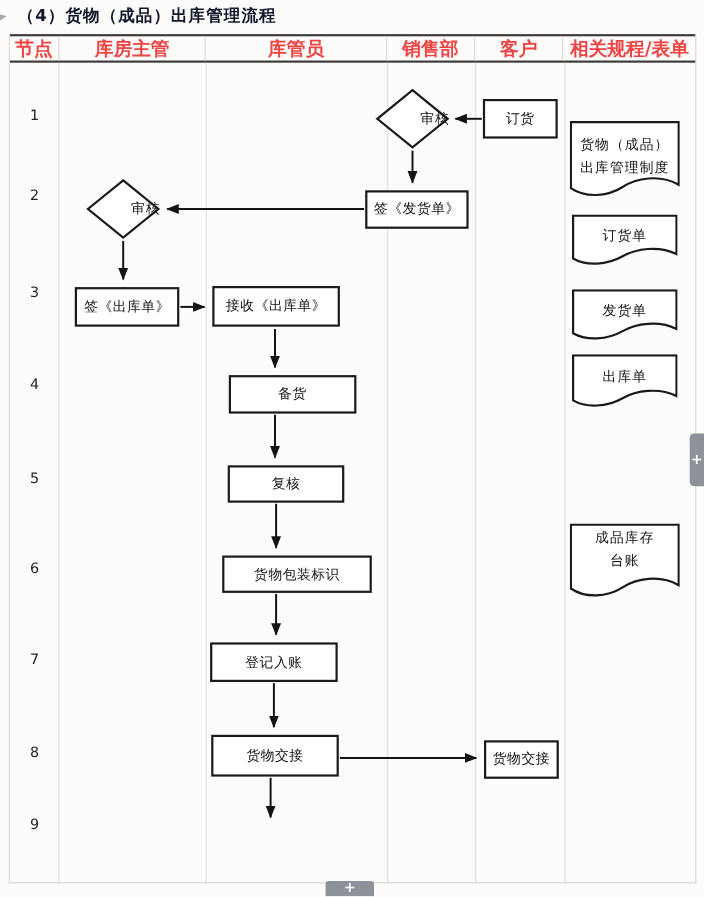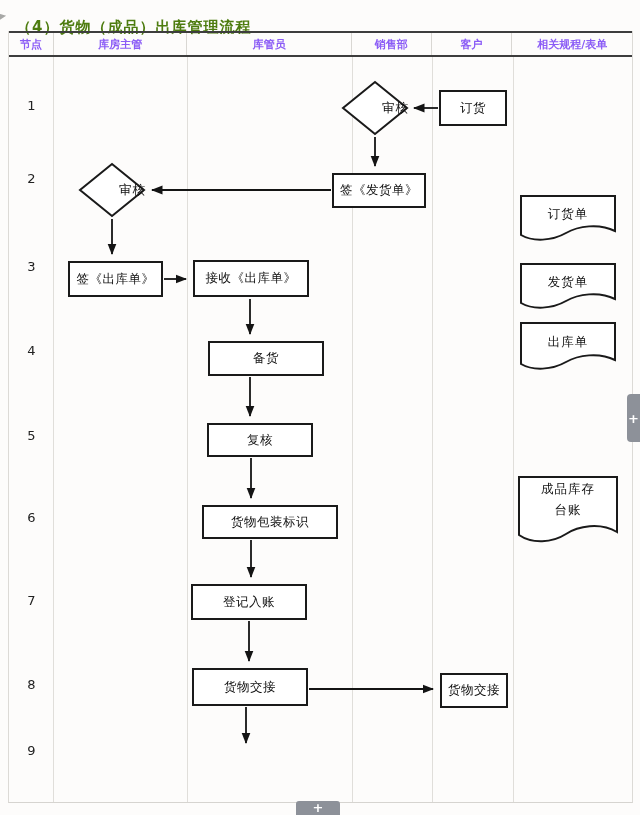--- a/index.html
+++ b/index.html
@@ -1,28 +1,28 @@
 <!DOCTYPE html>
 <html><head>
 <meta charset="utf-8">
 <style>
   html,body{margin:0;padding:0;background:#ffffff;}
   .canvas{
     position:relative;width:640px;height:815px;background:#fdfcfb;overflow:hidden;
     font-family:"DejaVu Sans",sans-serif;color:#111;
   }
   
-  .title{position:absolute;left:16px;top:18px;font-size:15px;font-weight:bold;letter-spacing:1px;color:#4d7c0f;white-space:nowrap;}
+  .title{position:absolute;left:16px;top:5px;font-size:15px;font-weight:bold;letter-spacing:1px;color:#0f172a;white-space:nowrap;}
   .cursor-ico{position:absolute;left:-5px;top:8px;font-size:14px;color:#a8a8a6;transform:rotate(-8deg);}
   
   .ptable{position:absolute;left:8px;top:31px;width:625px;height:772px;box-sizing:border-box;
     border-left:1px solid #dcdad6;border-right:1px solid #dcdad6;border-bottom:1px solid #d6d4d0;}
   .thead{display:flex;height:26px;box-sizing:border-box;border-top:2px solid #3d3d3d;border-bottom:2px solid #3d3d3d;}
   .th{box-sizing:border-box;display:flex;align-items:center;justify-content:center;
-    font-size:11px;font-weight:bold;color:#8b5cf6;border-right:1px solid #d9d7d3;white-space:nowrap;}
+    font-size:17px;font-weight:bold;color:#ef4444;border-right:1px solid #d9d7d3;white-space:nowrap;}
   .th:last-child{border-right:none;}
   .w0{width:45px}.w1{width:134px}.w2{width:165px}.w3{width:80px}.w4{width:81px}.w5{width:120px}
   .vline{position:absolute;top:26px;bottom:0;width:1px;background:#e0dedA;}
   .node-num{position:absolute;left:0;width:45px;text-align:center;font-size:13px;color:#222;}
   
   .connectors{position:absolute;left:0;top:0;pointer-events:none;}
   
   .shape-rect{position:absolute;box-sizing:border-box;background:#fff;border:2px solid #1a1a1a;
     display:flex;align-items:center;justify-content:center;font-size:12.5px;color:#111;
     white-space:nowrap;letter-spacing:0.5px;}
@@ -114,20 +114,29 @@
   <div class="shape-rect" style="left:332px;top:173px;width:94px;height:35px">签《发货单》</div>
   <div class="shape-rect" style="left:68px;top:261px;width:95px;height:36px">签《出库单》</div>
   <div class="shape-rect" style="left:193px;top:260px;width:116px;height:37px">接收《出库单》</div>
   <div class="shape-rect" style="left:208px;top:341px;width:116px;height:35px">备货</div>
   <div class="shape-rect" style="left:207px;top:423px;width:106px;height:34px">复核</div>
   <div class="shape-rect" style="left:202px;top:505px;width:136px;height:34px">货物包装标识</div>
   <div class="shape-rect" style="left:191px;top:584px;width:116px;height:36px">登记入账</div>
   <div class="shape-rect" style="left:192px;top:668px;width:116px;height:38px">货物交接</div>
   <div class="shape-rect" style="left:440px;top:673px;width:68px;height:35px">货物交接</div>
 
+  <div class="doc" style="left:518px;top:110px;width:100px;height:72px">
+    <svg width="100" height="72" viewBox="0 0 100 72">
+      <path d="M1 1 L99 1 L99 58 C82 48, 60 52, 48 60 C34 69, 14 70, 1 61 Z" fill="#ffffff" stroke="#1a1a1a" stroke-width="2"></path>
+    </svg>
+    <div class="dlabel" style="top:10px">
+      <span>货物（成品）</span>
+      <span>出库管理制度</span>
+    </div>
+  </div>
   <div class="doc" style="left:520px;top:263px;width:96px;height:50px">
     <svg width="96" height="50" viewBox="0 0 96 50">
       <path d="M1 1 L95 1 L95 36 C79 28, 58 31, 46 38 C32 46, 13 47, 1 40 Z" fill="#ffffff" stroke="#1a1a1a" stroke-width="2"></path>
     </svg>
     <div class="dlabel" style="top:8px">
       <span>发货单</span>
     </div>
   </div>
   <div class="doc" style="left:520px;top:195px;width:96px;height:50px">
     <svg width="96" height="50" viewBox="0 0 96 50">

